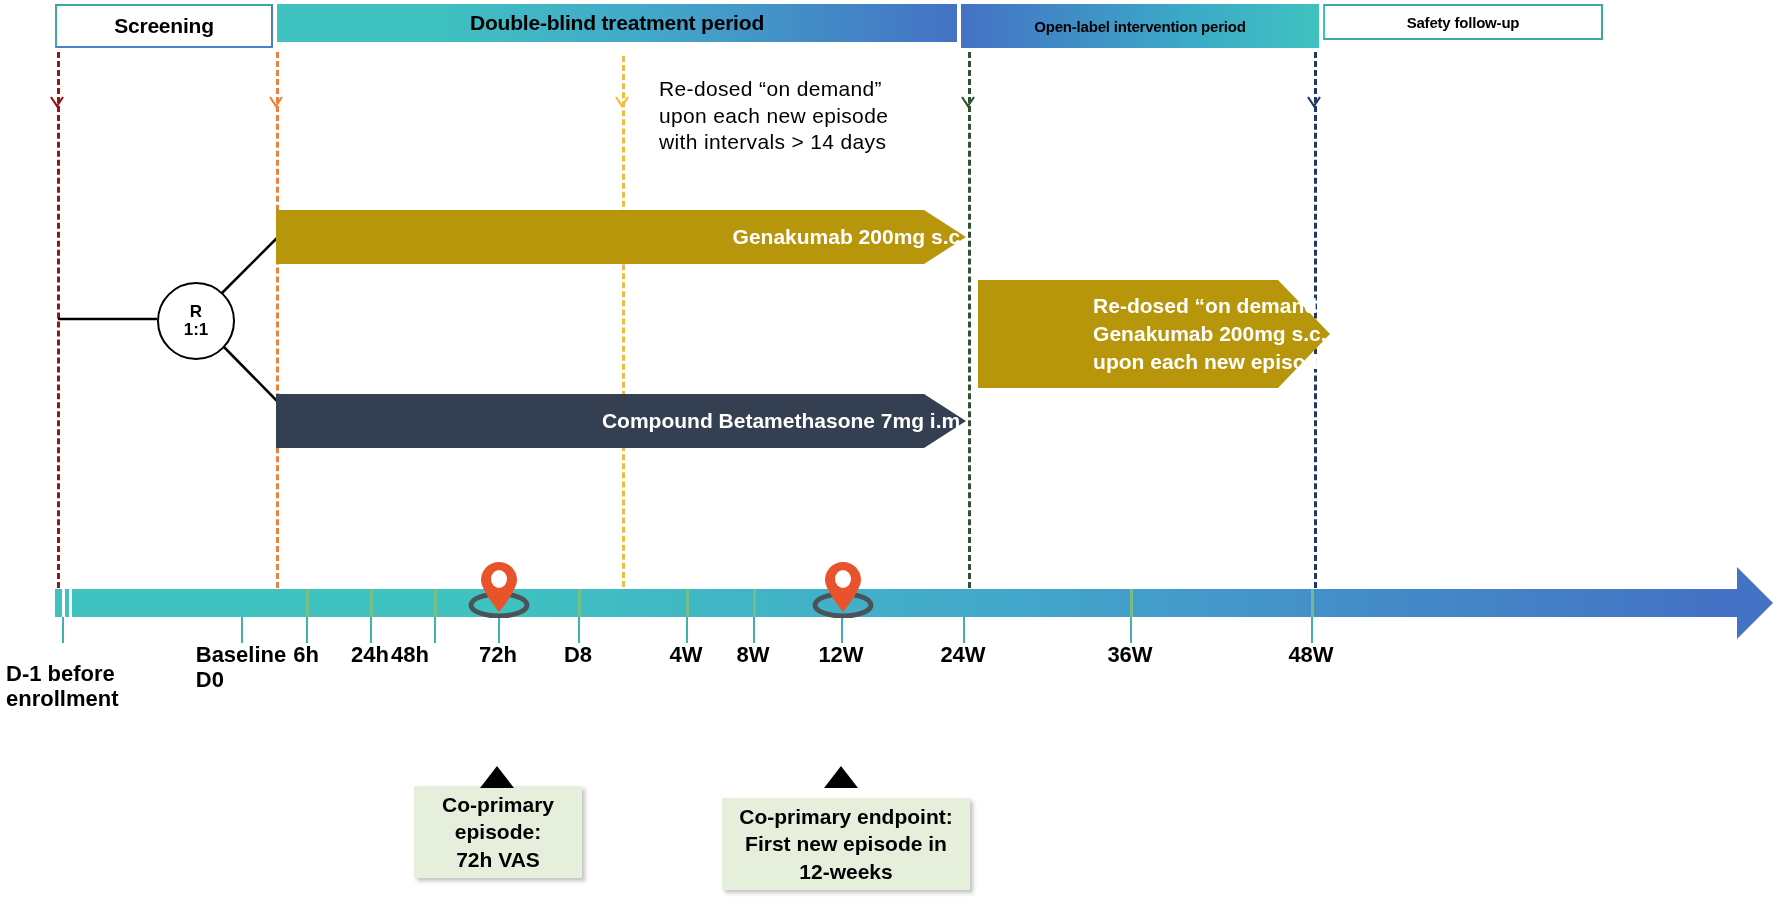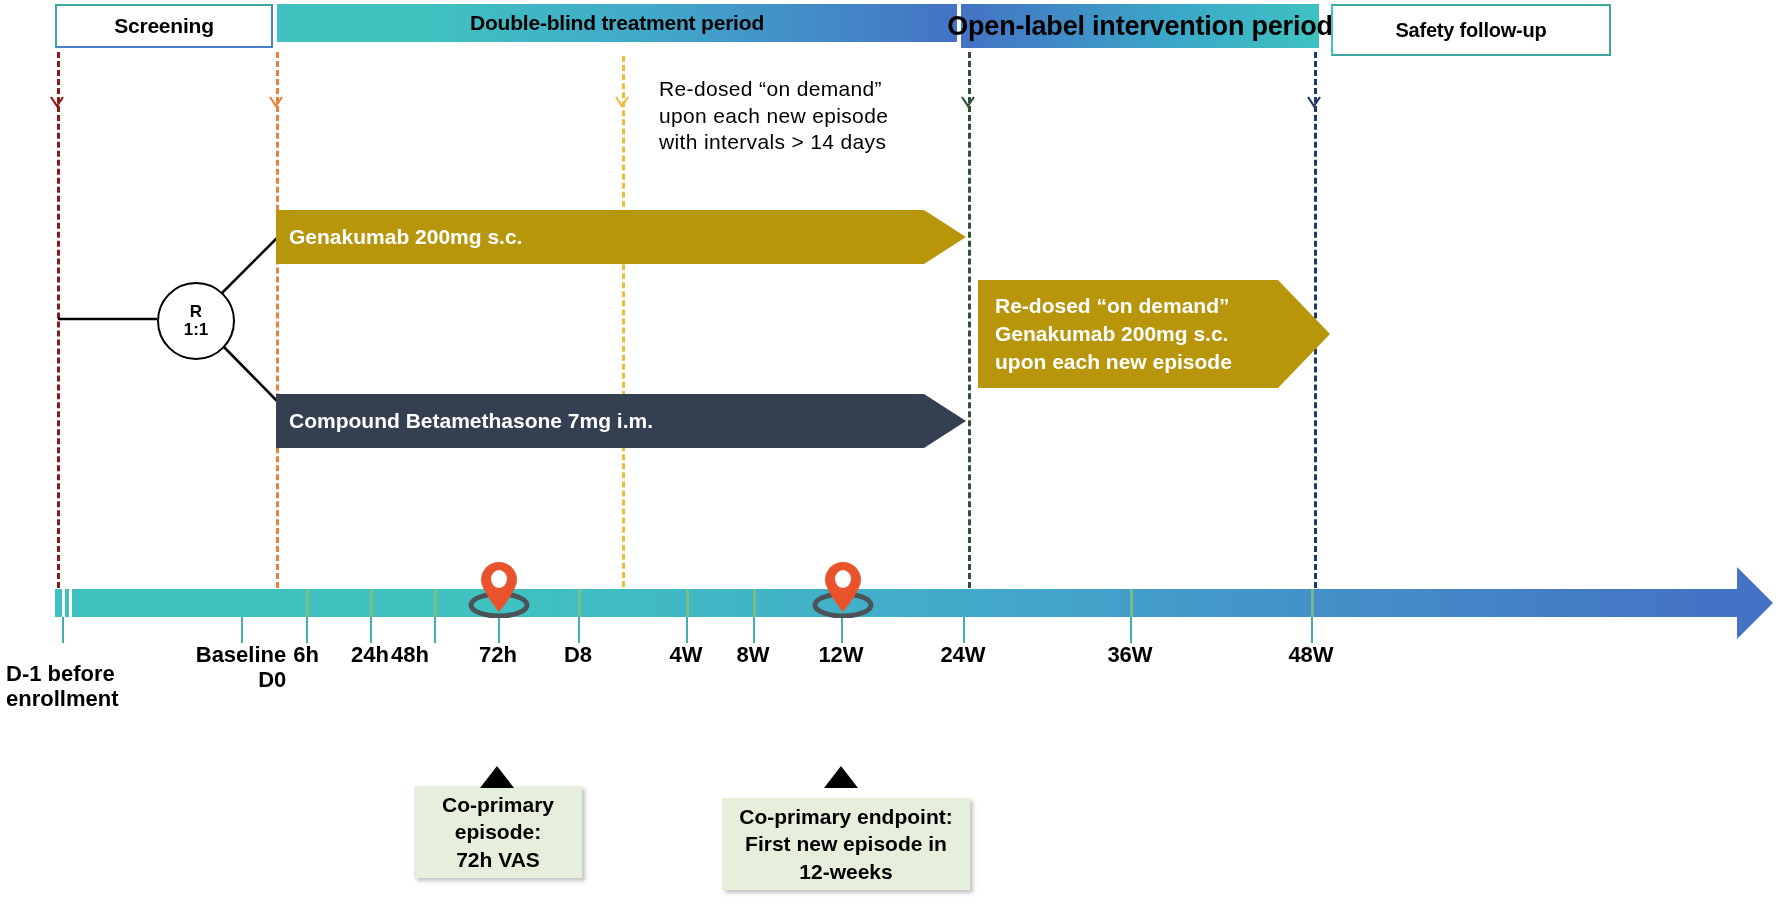--- a/index.html
+++ b/index.html
@@ -41,29 +41,28 @@
     font-size: 21px;
   }
   #period-doubleblind {
     left: 277px; top: 4px; width: 680px; height: 38px;
     background: linear-gradient(90deg, #3FC2C0 0%, #3FC2C0 22%, #42A8CA 55%, #4472C4 100%);
     font-size: 21px;
   }
   #period-openlabel {
     left: 961px; top: 4px; width: 358px; height: 44px;
     background: linear-gradient(90deg, #4472C4 0%, #3BA9C8 62%, #3FC2C0 100%);
-    font-size: 27px;
+    font-size: 15px;
   }
   #period-safety {
-    left: 1323px; top: 4px; width: 280px; height: 52px;
+    left: 1323px; top: 4px; width: 280px; height: 36px;
     background: #ffffff;
     border: 2px solid #3BA9A0;
     border-left-color: #3FC2C0;
-    font-size: 20px;
-    margin-left: 8px;
+    font-size: 15px;
   }
 
   
   .vline {
     position: absolute;
     width: 0;
     border-left-width: 3px;
     border-left-style: dashed;
   }
 
@@ -101,20 +100,21 @@
   }
 
   
   .arrow-bar {
     position: absolute;
     display: flex;
     align-items: center;
     color: #ffffff;
     font-weight: bold;
     z-index: 5;
+    justify-content: flex-end;
   }
   .arrow-bar .abtext {
     position: relative;
     z-index: 2;
     white-space: pre-line;
   }
   .arrow-bar .abshape {
     position: absolute;
     inset: 0;
     z-index: 1;
@@ -194,21 +194,21 @@
     background: #41AFB7;
     z-index: 2;
   }
   .tick-label {
     position: absolute;
     top: 643px;
     font-size: 22px;
     font-weight: bold;
     color: #000000;
     white-space: pre-line;
-    text-align: right;
+    text-align: left;
     transform: translateX(-50%);
     line-height: 1.12;
     z-index: 3;
   }
   .tick-label.left-anchor {
     transform: none;
     text-align: left;
   }
 
   

